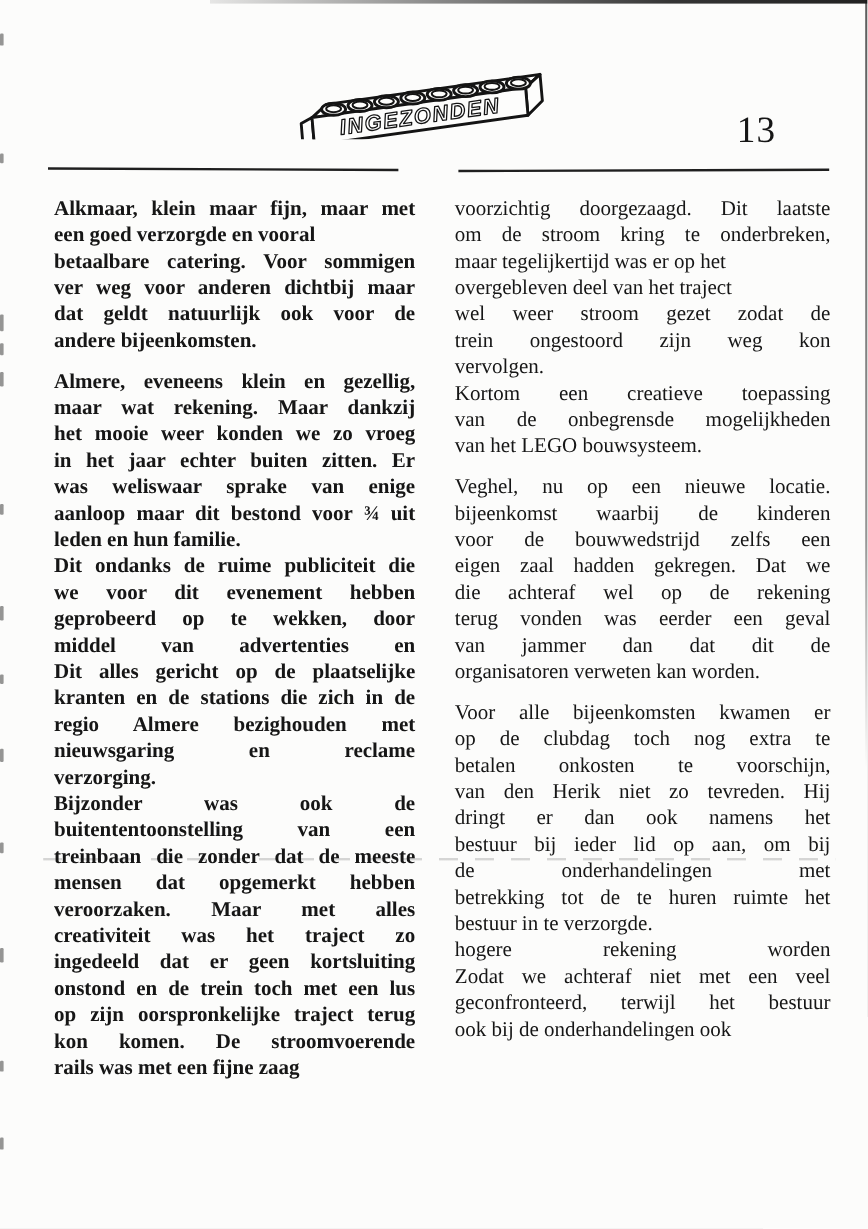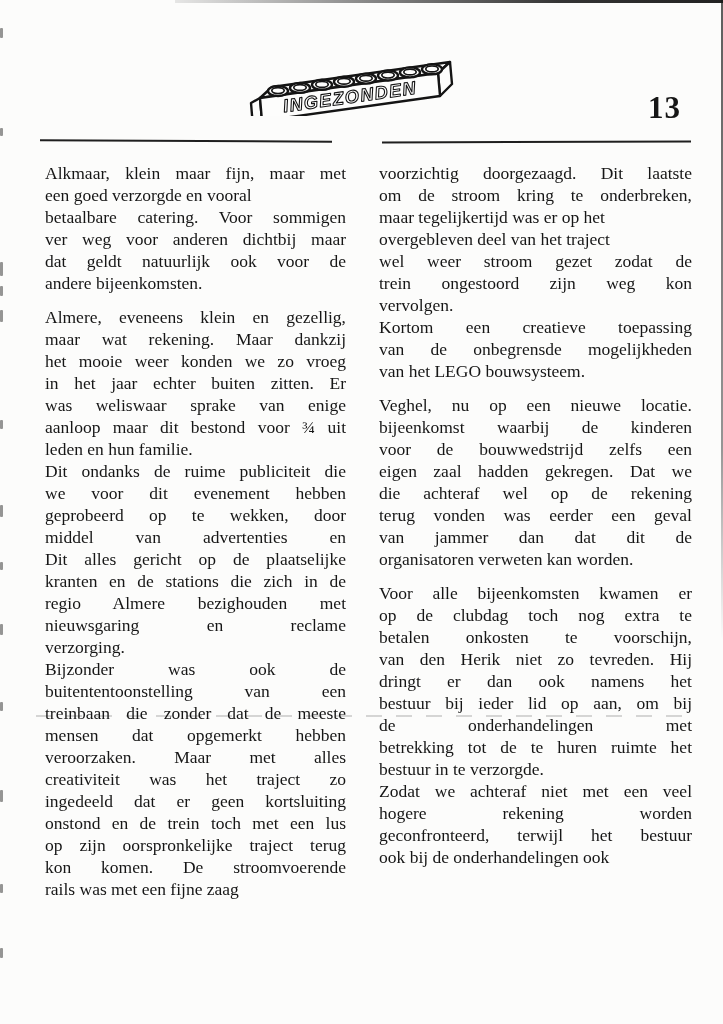--- a/index.html
+++ b/index.html
@@ -14,29 +14,29 @@
   
   .art-top{position:absolute;top:0;left:175px;right:0;height:3px;
     background:linear-gradient(to right, rgba(70,70,70,.12), rgba(40,40,40,.55) 35%, rgba(18,18,18,.85) 70%, rgba(10,10,10,.9));}
   .art-right{position:absolute;top:0;right:0;width:2px;height:640px;
     background:linear-gradient(to bottom, rgba(25,25,25,.7), rgba(25,25,25,.45) 70%, rgba(25,25,25,0));}
   .tick{position:absolute;left:0;width:3px;background:rgba(45,45,45,.5);border-radius:1px;}
   .art-streak{position:absolute;top:715px;left:36px;width:660px;height:2px;opacity:.5;
     background:repeating-linear-gradient(to right, rgba(110,110,110,.55) 0 16px, rgba(110,110,110,0) 16px 30px);}
   
   .logo{position:absolute;left:240px;top:40px;width:222px;height:76px;}
-  .page-number{position:absolute;left:648px;top:90px;width:60px;
-    font-size:31px;font-weight:700;letter-spacing:1px;}
+  .page-number{position:absolute;left:614px;top:90px;width:60px;
+    font-size:31px;font-weight:400;letter-spacing:1px;}
   .rule{position:absolute;height:2px;background:#1f1f1f;}
   .rule-left{left:40px;top:140px;width:292px;transform:rotate(.25deg);}
   .rule-right{left:382px;top:141px;width:309px;transform:rotate(-.2deg);}
   
   .columns{position:absolute;top:162px;left:45px;display:flex;gap:33px;}
   .col{font-size:17.5px;line-height:22px;}
-  .col-left{width:301px;}
+  .col-left{width:301px;font-weight:bold;}
   .col-right{width:313px;}
   .para{margin:0;}
   .para.spaced{margin-top:12px;}
   .line{text-align:justify;text-align-last:justify;white-space:normal;}
   .line.nj{text-align-last:left;}
 </style>
 </head>
 <body>
 
 <div class="page">
@@ -170,21 +170,21 @@
           <div class="line">op de clubdag toch nog extra te</div>
           <div class="line">betalen onkosten te voorschijn,</div>
           <div class="line">van den Herik niet zo tevreden. Hij</div>
           <div class="line">dringt er dan ook namens het</div>
           <div class="line">bestuur bij ieder lid op aan, om bij</div>
           <div class="line">de onderhandelingen met</div>
           <div class="line">betrekking tot de te huren ruimte het</div>
           <div class="line nj">bestuur in te verzorgde.</div>
         </div>
         <div class="para">
+          <div class="line">hogere rekening worden</div>
           <div class="line">Zodat we achteraf niet met een veel</div>
-          <div class="line">hogere rekening worden</div>
           <div class="line">geconfronteerd, terwijl het bestuur</div>
           <div class="line nj">ook bij de onderhandelingen ook</div>
         </div>
       </section>
   </div>
 
 </div>
 
 </body></html>

